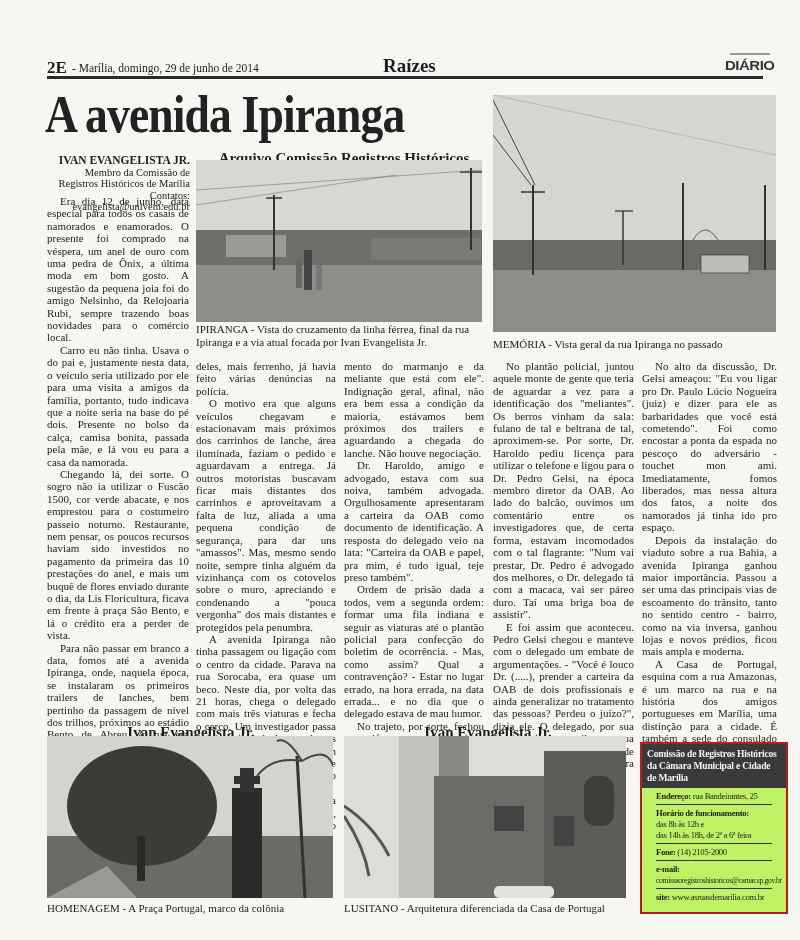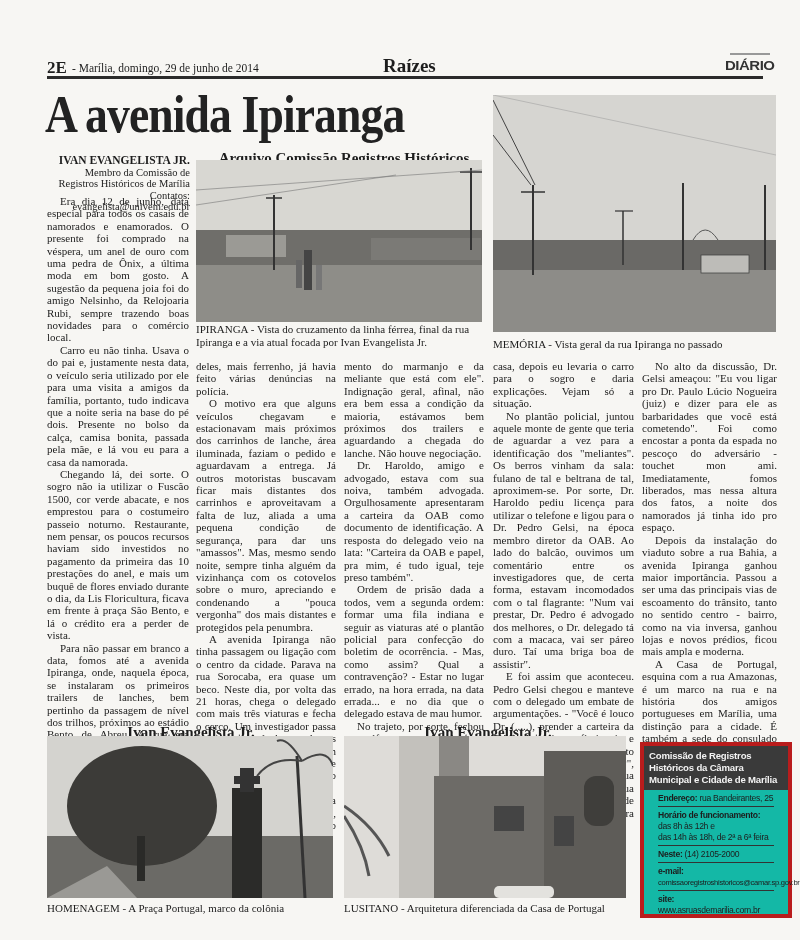--- a/index.html
+++ b/index.html
@@ -22,21 +22,21 @@
   
   .col { font-size:11px; line-height:12.4px; text-align:justify; hyphens:manual; }
   .col p { margin:0; text-indent:13px; }
   .col p.noind { text-indent:0; }
   
   .photo { background:#8a8a86; overflow:hidden; }
   .photo svg { display:block; width:100%; height:100%; }
   .credit { font-size:15px; font-weight:bold; text-align:center; }
   .caption { font-size:11px; font-weight:normal; line-height:13px; }
   
-  .infobox { left:640px; top:742px; width:144px; height:168px; border:4px solid #b91c1c; background:#14b8a6; font-family:Liberation Sans, sans-serif; }
+  .infobox { left:640px; top:742px; width:144px; height:168px; border:2px solid #b91c1c; background:#bef264; font-family:Liberation Serif, serif; }
   .infobox .ttl { background:#3a3a3a; color:#f3f3f3; font-size:9.6px; font-weight:bold; padding:4px 5px; line-height:12px; letter-spacing:-0.2px; }
   .infobox .row { margin:0 14px; border-bottom:1px solid #333; font-size:8.6px; line-height:11px; padding:3px 0 2px 0; letter-spacing:-0.3px; }
   .infobox .row:last-child { border-bottom:none; }
   .infobox b { font-weight:bold; }
 </style>
 </head>
 <body>
 
 <div class="abs hdr-page">2E</div>
 <div class="abs hdr-date">- Marília, domingo, 29 de junho de 2014</div>
@@ -113,21 +113,20 @@
   <p>A avenida Ipiranga não tinha passagem ou ligação com o centro da cidade. Parava na rua Sorocaba, era quase um beco. Neste dia, por volta das 21 horas, chega o delegado com mais três viaturas e fecha o cerco. Um investigador passa veículo por veículo e pede aos casais que apresentem documentos, mesmo os que estavam bem próximos do trailer.</p>
   <p>O delegado, na época conhecido por ser linha dura, vem logo atrás e diz: "Isso mesmo, docu-</p>
 </div>
 <div class="abs col" style="left:344px; top:360px; width:140px;">
   <p class="noind">mento do marmanjo e da meliante que está com ele". Indignação geral, afinal, não era bem essa a condição da maioria, estávamos bem próximos dos trailers e aguardando a chegada do lanche. Não houve negociação.</p>
   <p>Dr. Haroldo, amigo e advogado, estava com sua noiva, também advogada. Orgulhosamente apresentaram a carteira da OAB como documento de identificação. A resposta do delegado veio na lata: "Carteira da OAB e papel, pra mim, é tudo igual, teje preso também".</p>
   <p>Ordem de prisão dada a todos, vem a segunda ordem: formar uma fila indiana e seguir as viaturas até o plantão policial para confecção do boletim de ocorrência. - Mas, como assim? Qual a contravenção? - Estar no lugar errado, na hora errada, na data errada... e no dia que o delegado estava de mau humor.</p>
   <p>No trajeto, por sorte, fechou o semáforo na esquina das ruas Pedro de Toledo e Bahia, e o comboio se separou em dois por alguns instantes. Rápido, abro a porta e dispenso a minha querida namorada, pedindo que siga para</p>
 </div>
 <div class="abs col" style="left:493px; top:360px; width:141px;">
-  <p class="noind">casa, depois eu levaria o carro para o sogro e daria explicações. Vejam só a situação.</p>
   <p>No plantão policial, juntou aquele monte de gente que teria de aguardar a vez para a identificação dos "meliantes". Os berros vinham da sala: fulano de tal e beltrana de tal, aproximem-se. Por sorte, Dr. Haroldo pediu licença para utilizar o telefone e ligou para o Dr. Pedro Gelsi, na época membro diretor da OAB. Ao lado do balcão, ouvimos um comentário entre os investigadores que, de certa forma, estavam incomodados com o tal flagrante: "Num vai prestar, Dr. Pedro é advogado dos melhores, o Dr. delegado tá com a macaca, vai ser páreo duro. Taí uma briga boa de assistir".</p>
   <p>E foi assim que aconteceu. Pedro Gelsi chegou e manteve com o delegado um embate de argumentações. - "Você é louco Dr. (.....), prender a carteira da OAB de dois profissionais e ainda generalizar no tratamento das pessoas? Perdeu o juízo?", dizia ele. O delegado, por sua vez, falava que trailer em rua escura é lugar de bandido e de gente que só procura "safadeza".</p>
 </div>
 <div class="abs col" style="left:642px; top:360px; width:135px;">
   <p>No alto da discussão, Dr. Gelsi ameaçou: "Eu vou ligar pro Dr. Paulo Lúcio Nogueira (juiz) e dizer para ele as barbaridades que você está cometendo". Foi como encostar a ponta da espada no pescoço do adversário - touchet mon ami. Imediatamente, fomos liberados, mas nessa altura dos fatos, a noite dos namorados já tinha ido pro espaço.</p>
   <p>Depois da instalação do viaduto sobre a rua Bahia, a avenida Ipiranga ganhou maior importância. Passou a ser uma das principais vias de escoamento do trânsito, tanto no sentido centro - bairro, como na via inversa, ganhou lojas e novos prédios, ficou mais ampla e moderna.</p>
   <p>A Casa de Portugal, esquina com a rua Amazonas, é um marco na rua e na história dos amigos portugueses em Marília, uma distinção para a cidade. É também a sede do consulado português, onde o nosso amigo Manuel Joaquim Pires é o Consul honorário.</p>
   <p>Do outro lado, estão o edifício Amazonas e a bela vista da Galeria Atenas e da paineira que resiste ao tempo.</p>
 </div>
 
@@ -172,21 +171,21 @@
   <div class="ttl">Comissão de Registros Históricos da Câmara Municipal e Cidade de Marília</div>
   <div class="row">
     <b>Endereço:</b><span> rua Bandeirantes, 25</span>
   </div>
   <div class="row">
     <div><b>Horário de funcionamento:</b></div>
     <div>das 8h às 12h e</div>
     <div>das 14h às 18h, de 2ª a 6ª feira</div>
   </div>
   <div class="row">
-    <b>Neste:</b><span> (14) 2105-2000</span>
+    <b>Fone:</b><span> (14) 2105-2000</span>
   </div>
   <div class="row">
     <div><b>e-mail:</b></div>
     <div style="font-size:7.6px;text-align:center;">comissaoregistroshistoricos@camar.sp.gov.br</div>
   </div>
   <div class="row">
     <b>site:</b><span> www.asruasdemarilia.com.br</span>
   </div>
 </div>
 

